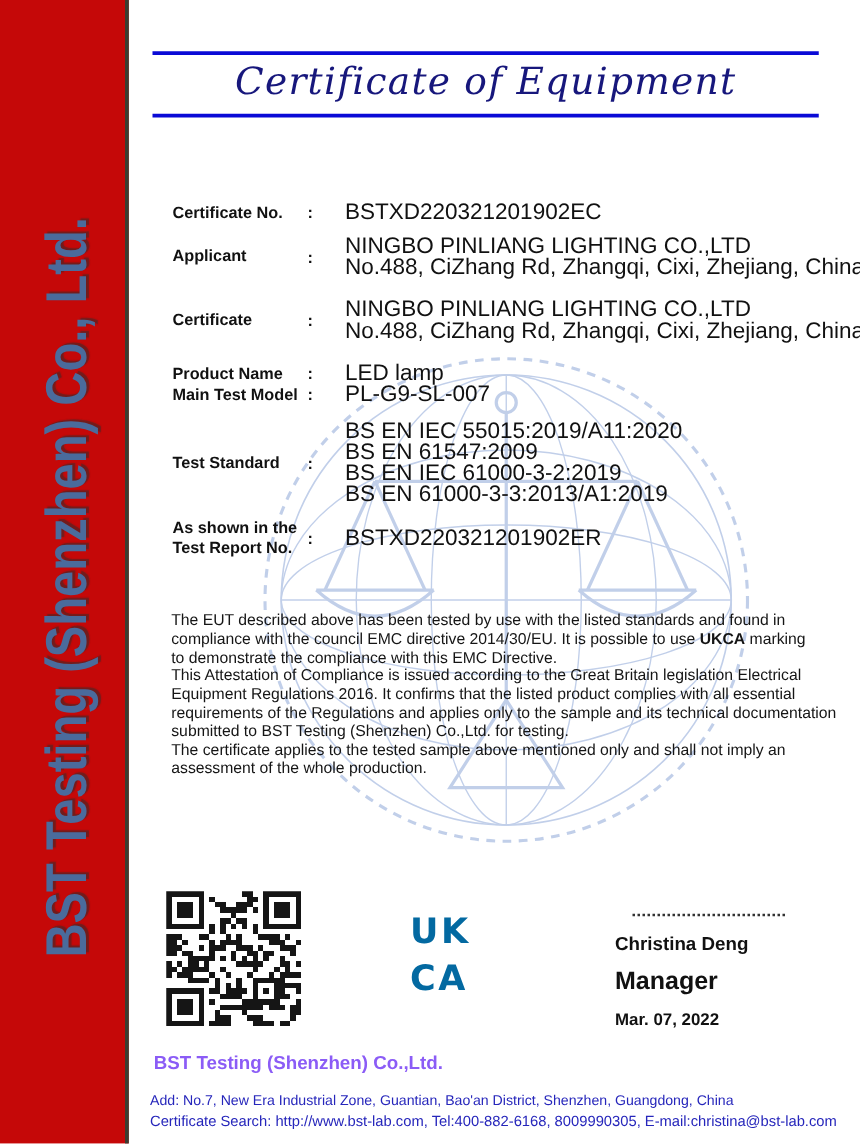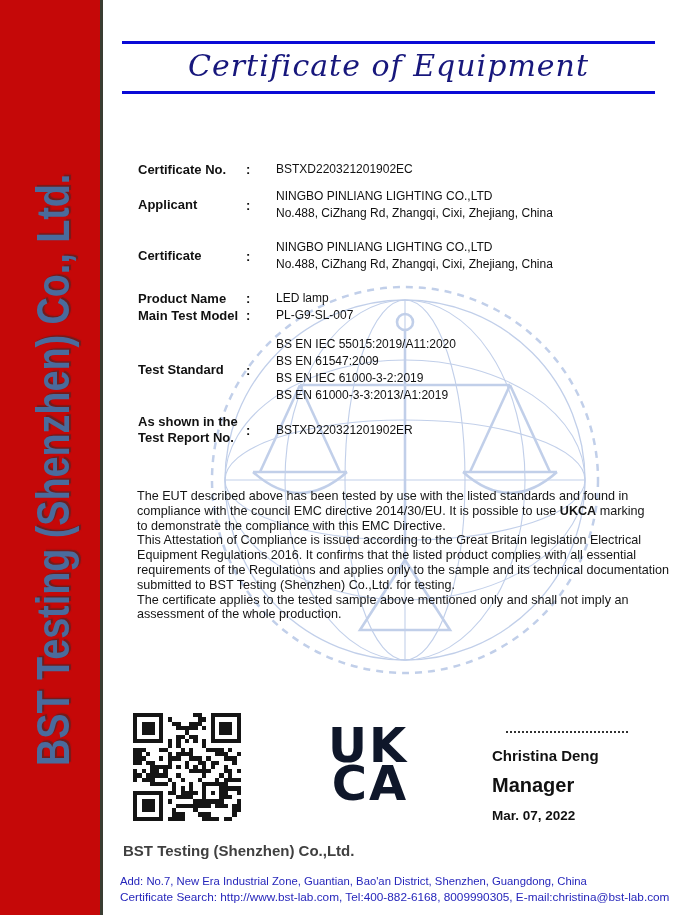--- a/index.html
+++ b/index.html
@@ -27,45 +27,45 @@
     font-family:"DejaVu Serif","Liberation Serif",serif;font-style:italic;
     font-size:30px;color:#17177c;letter-spacing:1px;
   }
   
   .watermark{position:absolute;left:205px;top:280px;width:400px;height:400px;opacity:0.85;}
   
   .fields{position:absolute;left:138px;top:161px;width:545px;}
   .frow{display:flex;align-items:center;color:#111;}
   .flabel{width:108px;font-weight:bold;font-size:13px;line-height:16px;flex:none;}
   .fcolon{width:30px;font-weight:bold;font-size:13px;flex:none;}
-  .fvalue{font-size:12px;line-height:17px;white-space:nowrap;}
+  .fvalue{font-size:18px;line-height:17px;white-space:nowrap;}
   .mb10{margin-bottom:10px;} .mb17{margin-bottom:17px;} .mb11{}
   .mb12{margin-bottom:12px;}
   
   .body-text{
     position:absolute;left:137px;top:489px;width:556px;
     font-size:12.6px;line-height:14.8px;color:#151515;
   }
   .body-text div{white-space:nowrap;}
   
   .qr{position:absolute;left:133px;top:713px;width:108px;height:108px;}
   .qr svg{width:108px;height:108px;display:block;}
   .ukca{
-    position:absolute;left:328px;top:726px;color:#0f172a;
+    position:absolute;left:328px;top:726px;color:#0369a1;
     font-family:"DejaVu Sans",sans-serif;font-weight:800;
-    font-size:48px;line-height:38px;letter-spacing:2px;text-align:right;
+    font-size:28px;line-height:38px;letter-spacing:2px;
   }
   .sig{position:absolute;left:492px;top:731px;width:150px;color:#111;}
   .sig-line{width:122px;margin:0 auto 14px auto;border-top:2px dotted #333;height:0;}
   .sig-name{font-size:15px;font-weight:bold;}
   .sig-role{font-size:20px;font-weight:bold;margin-top:10px;}
   .sig-date{font-size:13.5px;font-weight:bold;margin-top:11px;}
   
   .footer{position:absolute;left:120px;top:842px;width:560px;}
-  .f-company{font-size:15px;font-weight:bold;color:#404040;margin-left:3px;}
+  .f-company{font-size:15px;font-weight:bold;color:#8b5cf6;margin-left:3px;}
   .f-addr{font-size:11.3px;color:#2626bb;margin-top:16px;white-space:nowrap;}
   .f-search{font-size:11.8px;color:#2626bb;margin-top:3px;white-space:nowrap;}
 </style>
 </head>
 <body>
 
 <div class="page">
 
   <div class="sidebar">
     <span class="sidebar-text">BST Testing (Shenzhen) Co., Ltd.</span>

